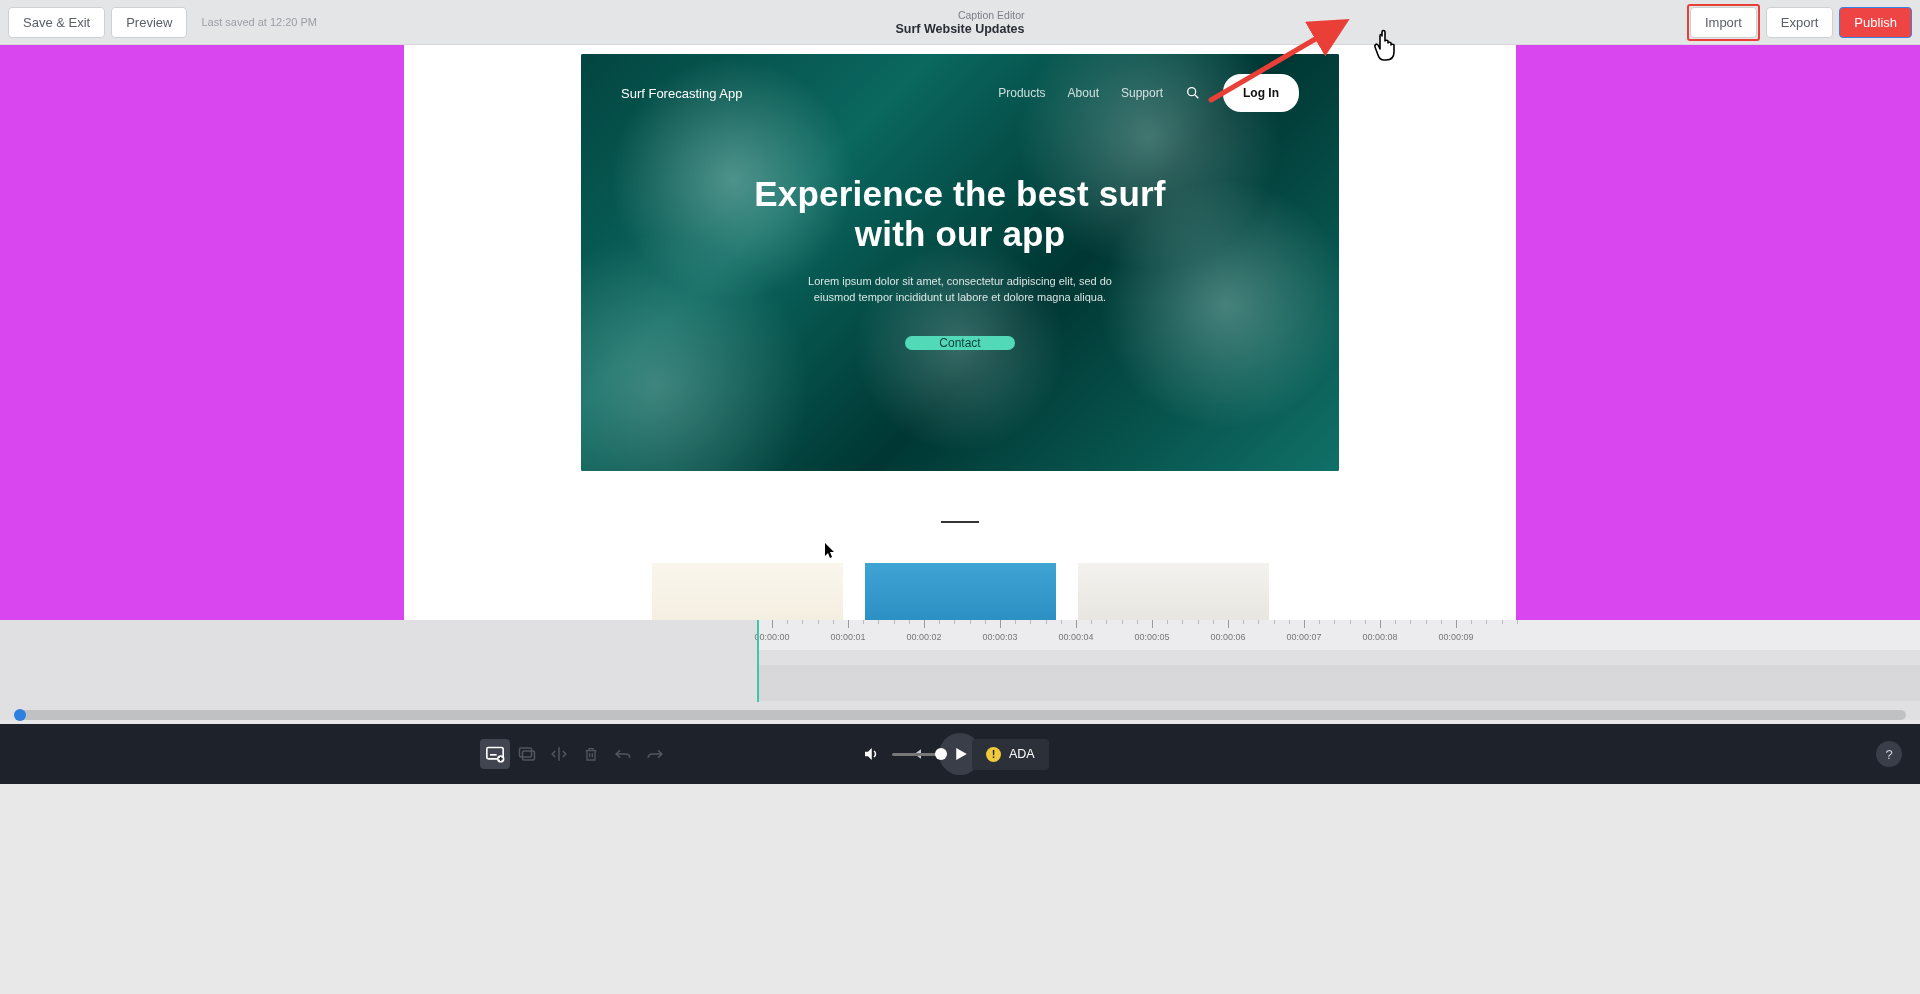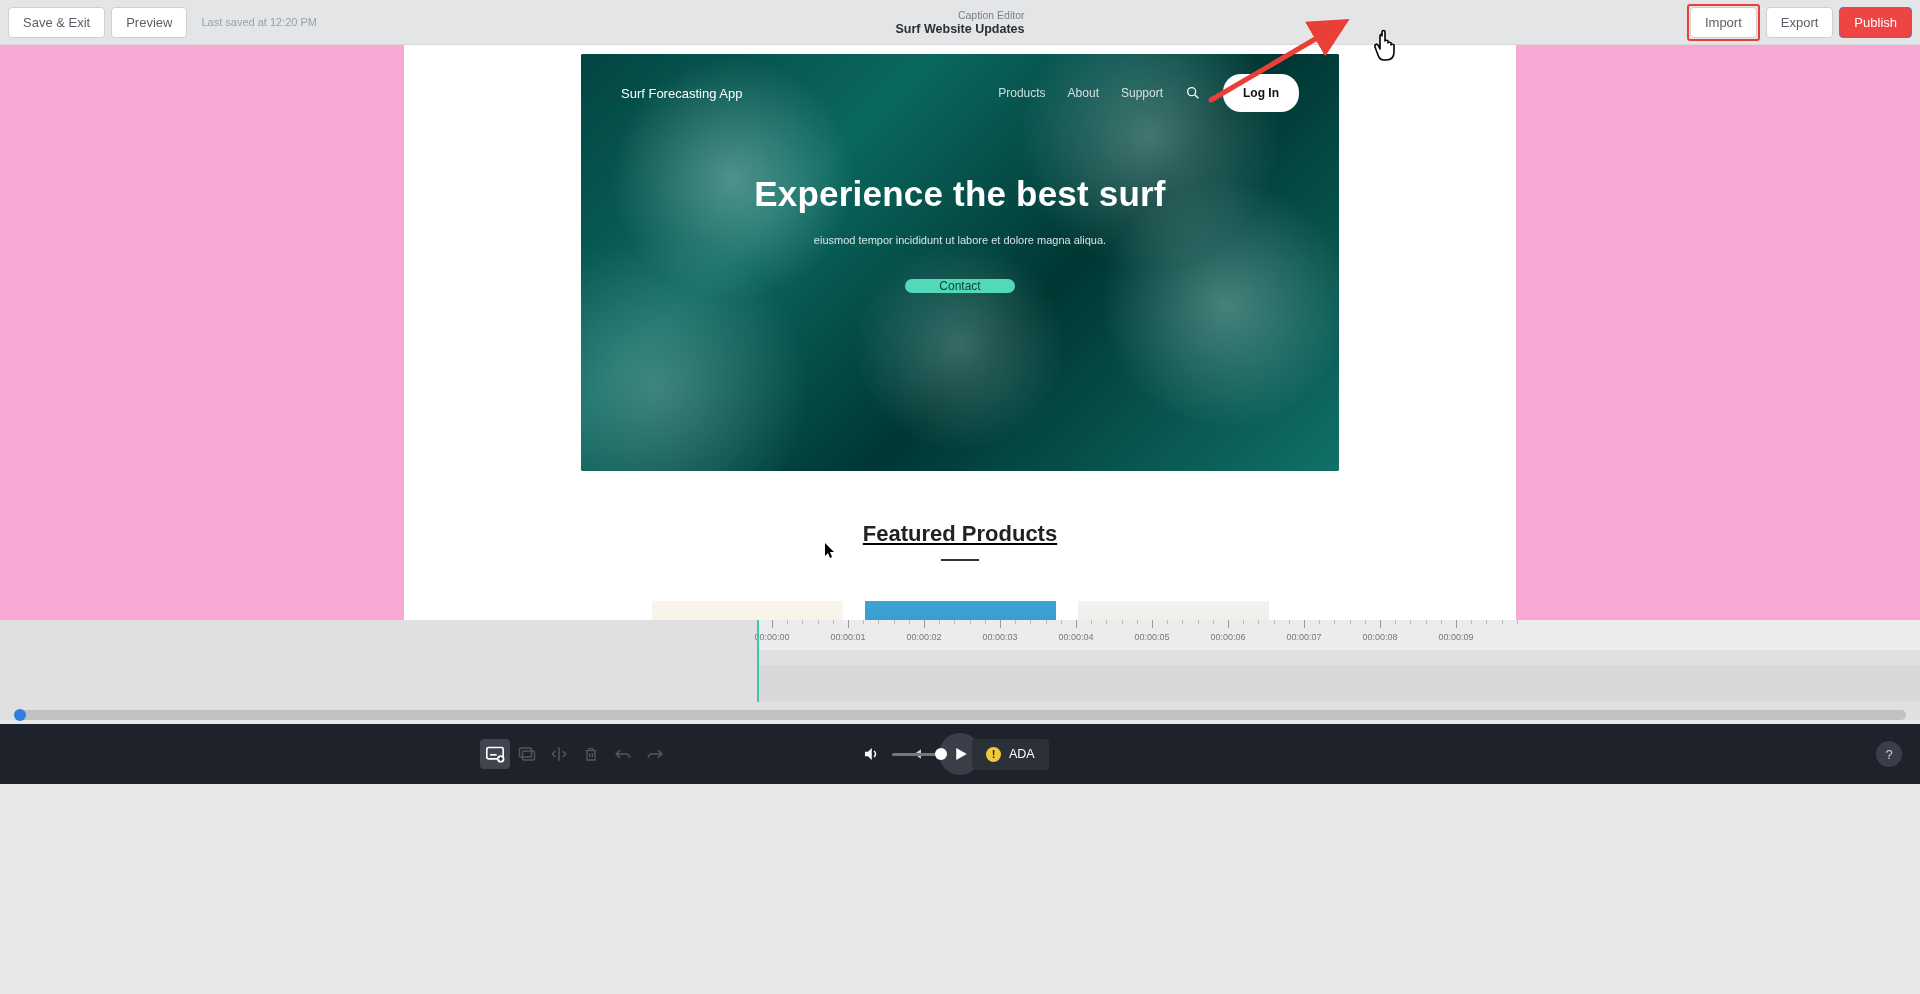--- a/index.html
+++ b/index.html
@@ -13,21 +13,21 @@
 .last-saved { font-size: 11px; color: #9a9ea6; margin-left: 8px; }
 .header-center { position: absolute; left: 50%; transform: translateX(-50%); text-align: right; }
 .header-subtitle { font-size: 10.5px; color: #7a7e86; }
 .header-title { font-size: 12.5px; font-weight: 600; color: #2a2e36; margin-top: 1px; }
 .header-right { margin-left: auto; display: flex; gap: 6px; align-items: center; justify-content: flex-end; }
 
 
 .highlight-ring { border: 2px solid #ea3f36; border-radius: 3px; padding: 1px; }
 
 
-.preview-area { position: absolute; top: 45px; left: 0; right: 0; height: 575px; background: #f9a8d4; display: flex; justify-content: center; text-decoration: underline; }
+.preview-area { position: absolute; top: 45px; left: 0; right: 0; height: 575px; background: #d946ef; display: flex; justify-content: center; }
 .preview-page { width: 1112px; height: 100%; background: #fff; overflow: hidden; position: relative; }
 
 
 .hero { width: 758px; height: 417px; margin: 9px auto 0; background: #0a4240; position: relative; border-radius: 2px; overflow: hidden; }
 .hero-texture { position: absolute; inset: 0; background:
   radial-gradient(circle at 20% 30%, rgba(200,230,225,0.35), transparent 18%),
   radial-gradient(circle at 75% 20%, rgba(210,235,230,0.30), transparent 20%),
   radial-gradient(circle at 50% 70%, rgba(190,220,215,0.28), transparent 22%),
   radial-gradient(circle at 85% 60%, rgba(200,228,222,0.32), transparent 18%),
   radial-gradient(circle at 10% 80%, rgba(180,210,205,0.30), transparent 20%),
@@ -131,30 +131,31 @@
                 <circle cx="10" cy="10" r="6"></circle>
                 <line x1="15" y1="15" x2="20" y2="20"></line>
               </svg>
           </span>
           <span class="login-btn">Log In</span>
         </div>
       </div>
       <div class="hero-content">
         <div class="hero-h1">
           <div>Experience the best surf</div>
+          <div>with our app</div>
         </div>
         <div class="hero-p">
+          <div>Lorem ipsum dolor sit amet, consectetur adipiscing elit, sed do</div>
           <div>eiusmod tempor incididunt ut labore et dolore magna aliqua.</div>
         </div>
         <span class="hero-cta">Contact</span>
       </div>
     </div>
 
     <div class="featured">
-      <div class="featured-h2">Featured Products</div>
       <div class="featured-rule"></div>
       <div class="featured-grid">
         <div class="product-card pc1"></div>
         <div class="product-card pc2"></div>
         <div class="product-card pc3"></div>
       </div>
     </div>
 
     <div class="preview-cursor">
       <svg width="11" height="16" viewBox="0 0 11 16">

